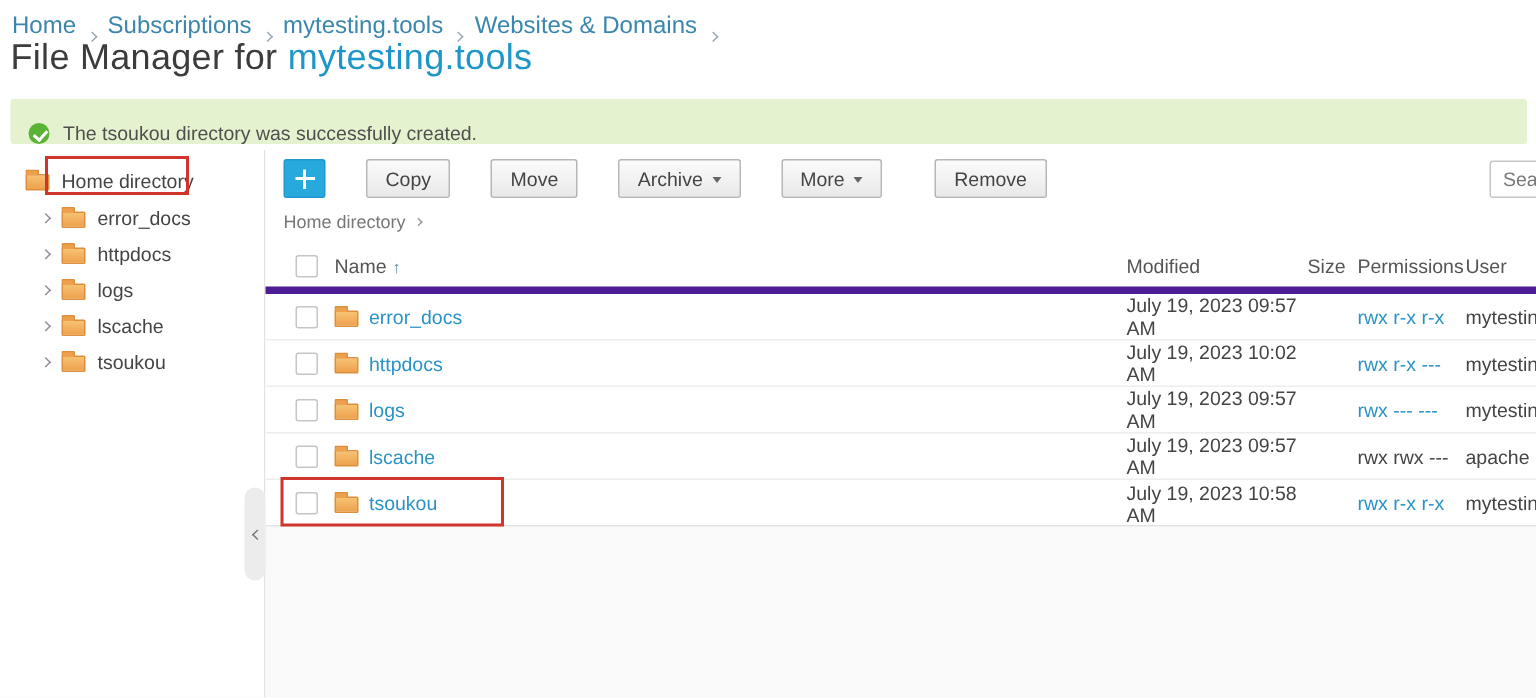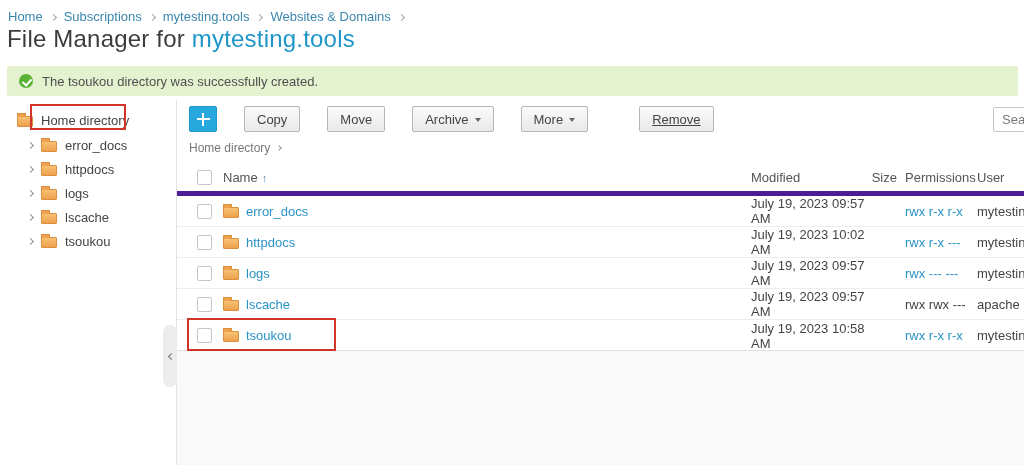--- a/index.html
+++ b/index.html
@@ -1,30 +1,30 @@
 <!DOCTYPE html>
 <html><head>
 <meta charset="utf-8">
 <style>
   * { margin:0; padding:0; box-sizing:border-box; }
   body { font-family:"Liberation Sans","DejaVu Sans",sans-serif; background:#fff; }
   .page { position:relative; width:1024px; height:465px; background:#fff; overflow:hidden; }
 
   
-  .breadcrumb { position:absolute; left:8px; top:9px; display:flex; align-items:center; gap:8px; font-size:13px; }
+  .breadcrumb { position:absolute; left:8px; top:9px; display:flex; align-items:flex-end; gap:8px; font-size:16px; }
   .breadcrumb a { color:#3a86ad; text-decoration:none; cursor:pointer; }
   .crumb-sep { width:5px; height:5px; border-right:1px solid #9aa7ae; border-bottom:1px solid #9aa7ae; transform:rotate(-45deg); margin-top:1px; }
 
   
   .page-title { position:absolute; left:7px; top:25px; font-size:24px; font-weight:400; color:#3c3c3c; letter-spacing:.2px; }
   .page-title .domain { color:#1e96c9; }
 
   
   .banner { position:absolute; left:7px; top:66px; width:1011px; height:30px; background:#e5f2cf; border-radius:2px;
-            display:flex; align-items:center; gap:9px; padding:0 12px; font-size:13px; color:#4f4f4f; }
+            display:flex; align-items:flex-end; gap:9px; padding:0 12px; font-size:13px; color:#4f4f4f; }
   .check-icon { width:14px; height:14px; border-radius:50%; background:#5bb336; position:relative; flex:none; }
   .check-icon::after { content:""; position:absolute; left:4.5px; top:2.5px; width:4px; height:7px;
                        border:solid #fff; border-width:0 2px 2px 0; transform:rotate(42deg); }
 
   
   .sidebar { position:absolute; left:0; top:100px; width:177px; height:365px; background:#fff; border-right:1px solid #e2e2e2; }
   .tree { padding-top:8px; }
   .tree-row { display:flex; align-items:center; height:24px; font-size:13px; color:#444; cursor:pointer; }
   .tree-root { padding-left:17px; height:25px; }
   .tree-child { padding-left:28px; }
@@ -47,21 +47,21 @@
 
   .toolbar { position:absolute; left:12px; top:6px; display:flex; align-items:center; gap:27px; }
   .add-button { width:28px; height:26px; background:#28a9de; border:1px solid #1f98cb; border-radius:2px;
                 display:flex; align-items:center; justify-content:center; cursor:pointer; }
   .plus-icon { position:relative; width:13px; height:13px; }
   .plus-icon::before { content:""; position:absolute; left:0; top:5.5px; width:13px; height:2px; background:#fff; }
   .plus-icon::after  { content:""; position:absolute; left:5.5px; top:0; width:2px; height:13px; background:#fff; }
   .btn { height:26px; padding:0 12px; font-size:13px; color:#444; background:linear-gradient(#fbfbfb,#e9e9e9);
          border:1px solid #b6b6b6; border-radius:2px; display:flex; align-items:center; gap:6px; cursor:pointer;
          font-family:inherit; }
-  .btn-remove { margin-left:24px;text-decoration:underline; }
+  .btn-remove { margin-left:8px; }
   .caret-down-icon { width:0; height:0; border-left:3.5px solid transparent; border-right:3.5px solid transparent;
                      border-top:4px solid #666; margin-top:1px; }
 
   .search-input { position:absolute; left:993px; top:107px; width:115px; height:25px; border:1px solid #c6c6c6;
                   border-radius:2px; padding:0 8px; font-size:13px; color:#444; font-family:inherit; background:#fff; }
   .search-input::placeholder { color:#777; }
 
   .path-bar { position:absolute; left:12px; top:41px; display:flex; align-items:center; gap:7px; font-size:12px; color:#777; }
   .path-bar a { color:#777; text-decoration:none; cursor:pointer; }
   .path-sep { width:4px; height:4px; border-right:1px solid #999; border-bottom:1px solid #999; transform:rotate(-45deg); }

